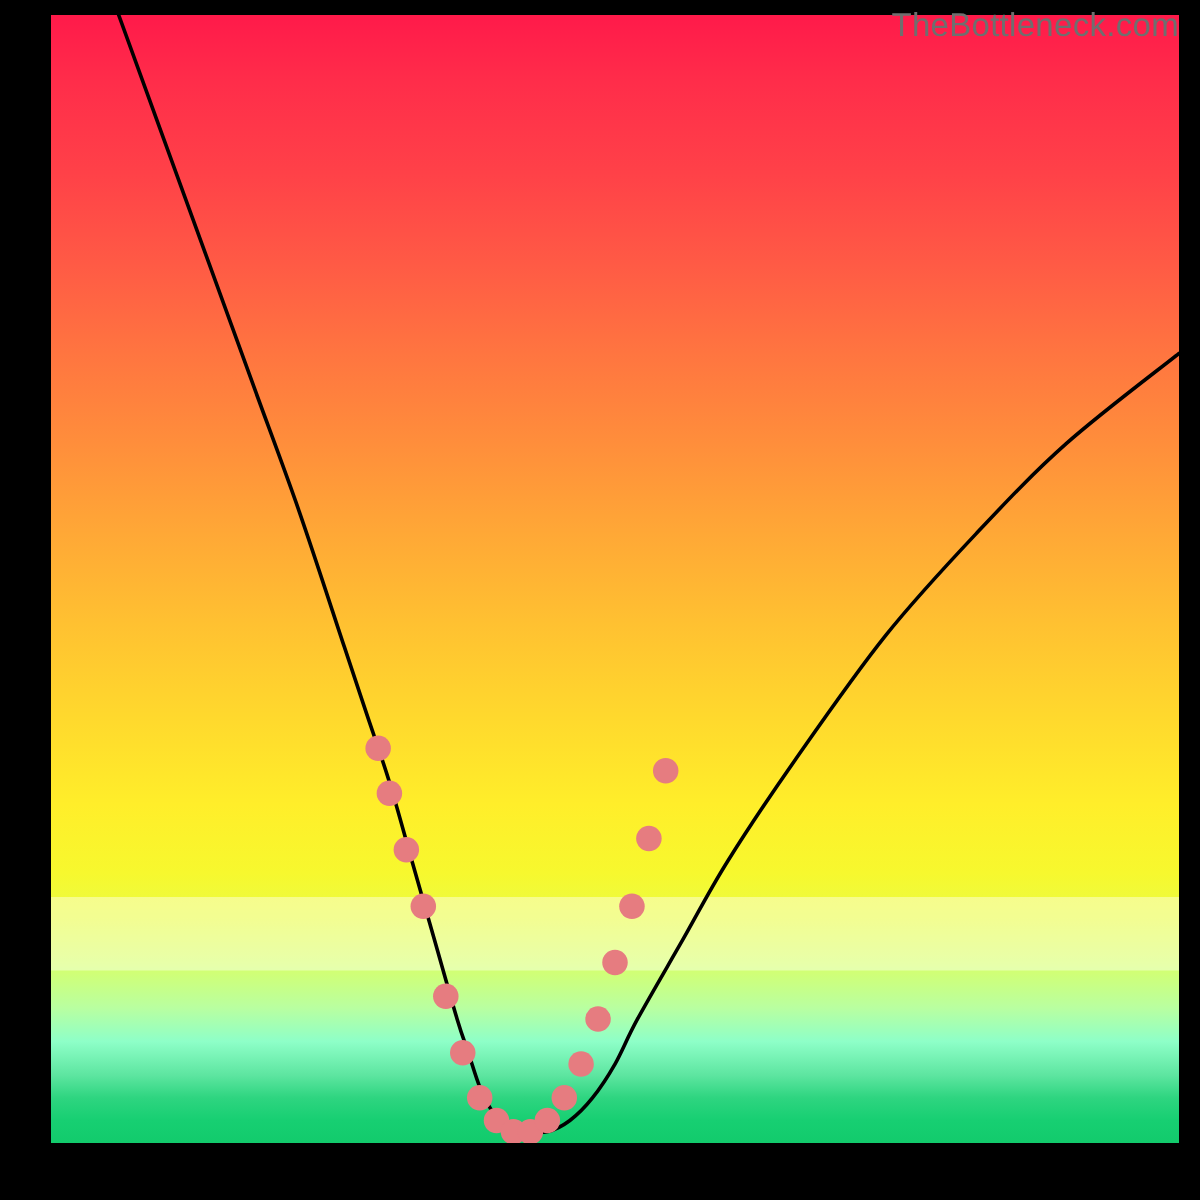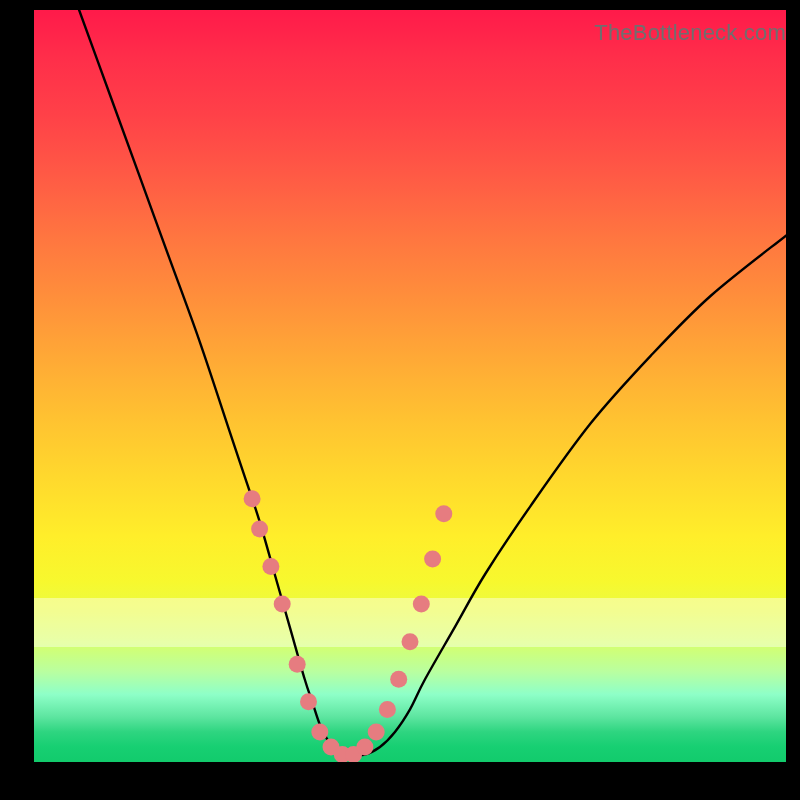--- a/index.html
+++ b/index.html
@@ -60,21 +60,21 @@
     background: rgba(255, 255, 255, 0.42);
     mix-blend-mode: screen;
     pointer-events: none;
   }
   .curve-svg {
     position: absolute;
     inset: 0;
   }
   .watermark {
     position: absolute;
-    top: 20px;
+    top: 4px;
     right: 14px;
     color: #6f6f6f;
     font-size: 22px;
     letter-spacing: 0.2px;
     font-weight: 500;
   }
 </style>
 </head>
 <body>
 

